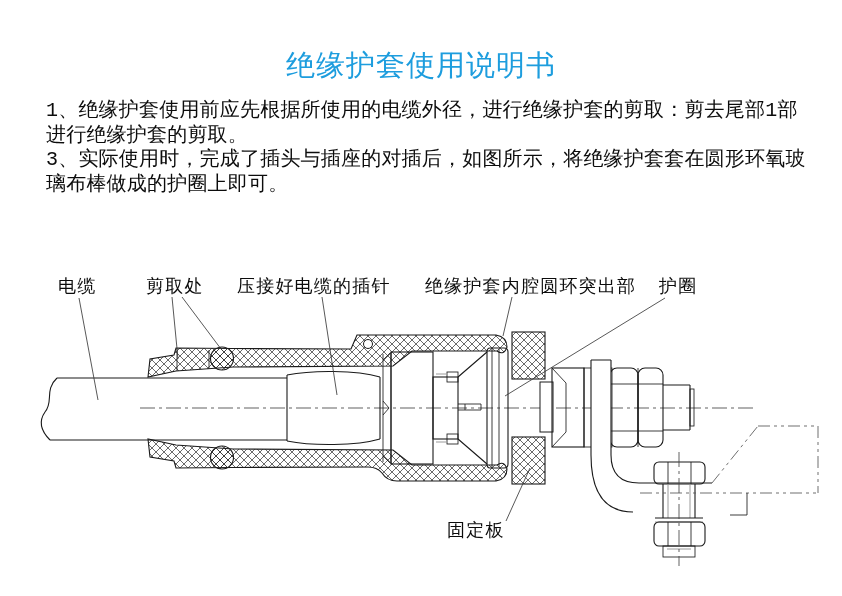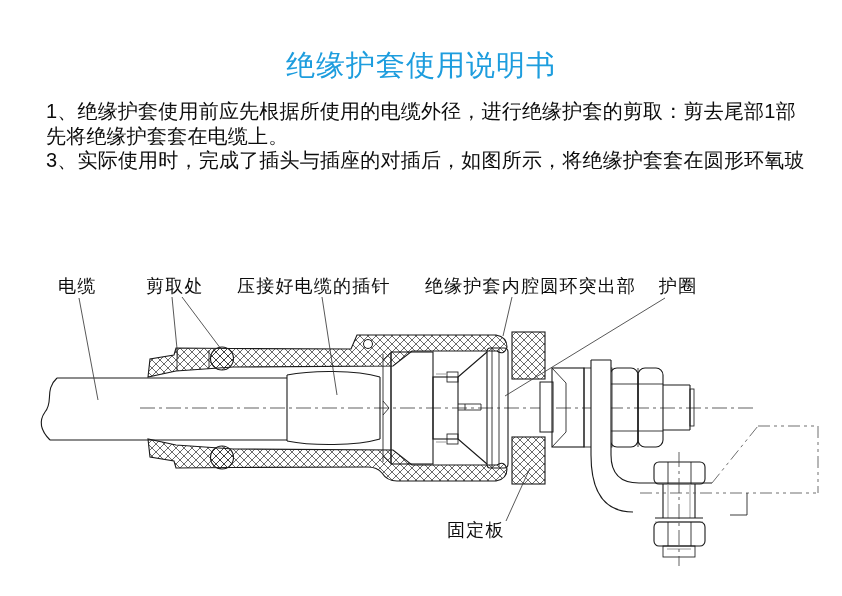--- a/index.html
+++ b/index.html
@@ -8,21 +8,21 @@
     font-family:"Liberation Sans","DejaVu Sans",sans-serif;color:#111;
   }
   .title{
     position:absolute;top:46px;left:0;width:842px;text-align:center;
     font-size:29px;font-weight:500;letter-spacing:1px;color:#1d9dde;margin:0;
   }
   .instructions{
     position:absolute;top:99px;left:46px;width:766px;
     font-size:20px;line-height:24.6px;letter-spacing:0.2px;color:#0c0c0c;
   }
-  .instructions .line{white-space:nowrap;}
+  .instructions .line{white-space:nowrap;font-family:Liberation Mono, monospace;}
   svg{position:absolute;left:0;top:0;}
   svg .s{stroke:#1a1a1a;stroke-width:1.1;fill:none;}
   svg .t{stroke:#1a1a1a;stroke-width:0.85;fill:none;}
   svg .g{stroke:#8f8f8f;stroke-width:0.9;fill:none;}
   svg .cl{stroke:#444;stroke-width:0.85;fill:none;stroke-dasharray:15 4 3 4;}
   svg .ph{stroke:#555;stroke-width:0.85;fill:none;stroke-dasharray:12 4 3 4 3 4;}
   svg .ld{stroke:#3a3a3a;stroke-width:0.85;fill:none;}
   svg .hatch{fill:url(#xh);stroke:#1a1a1a;stroke-width:1.1;}
   svg .white{fill:#ffffff;stroke:none;}
   svg text{font-family:"Liberation Sans","DejaVu Sans",sans-serif;font-size:18px;
@@ -30,22 +30,23 @@
 </style>
 </head>
 <body>
 
 <div class="page">
 
   <h1 class="title">绝缘护套使用说明书</h1>
 
   <div class="instructions">
     <div class="line">1、绝缘护套使用前应先根据所使用的电缆外径，进行绝缘护套的剪取：剪去尾部1部</div>
-    <div class="line">先将绝缘护套套在电缆上。</div>
+    <div class="line">进行绝缘护套的剪取。</div>
     <div class="line">3、实际使用时，完成了插头与插座的对插后，如图所示，将绝缘护套套在圆形环氧玻</div>
+    <div class="line">璃布棒做成的护圈上即可。</div>
   </div>
 
   <svg width="842" height="596" viewBox="0 0 842 596">
     <defs>
       <pattern id="xh" width="8" height="8" patternUnits="userSpaceOnUse">
         <path d="M0,0 L8,8 M8,0 L0,8" stroke="#2b2b2b" stroke-width="0.7"></path>
       </pattern>
     </defs>
 
     <path class="cl" d="M140,408 H756"></path>

